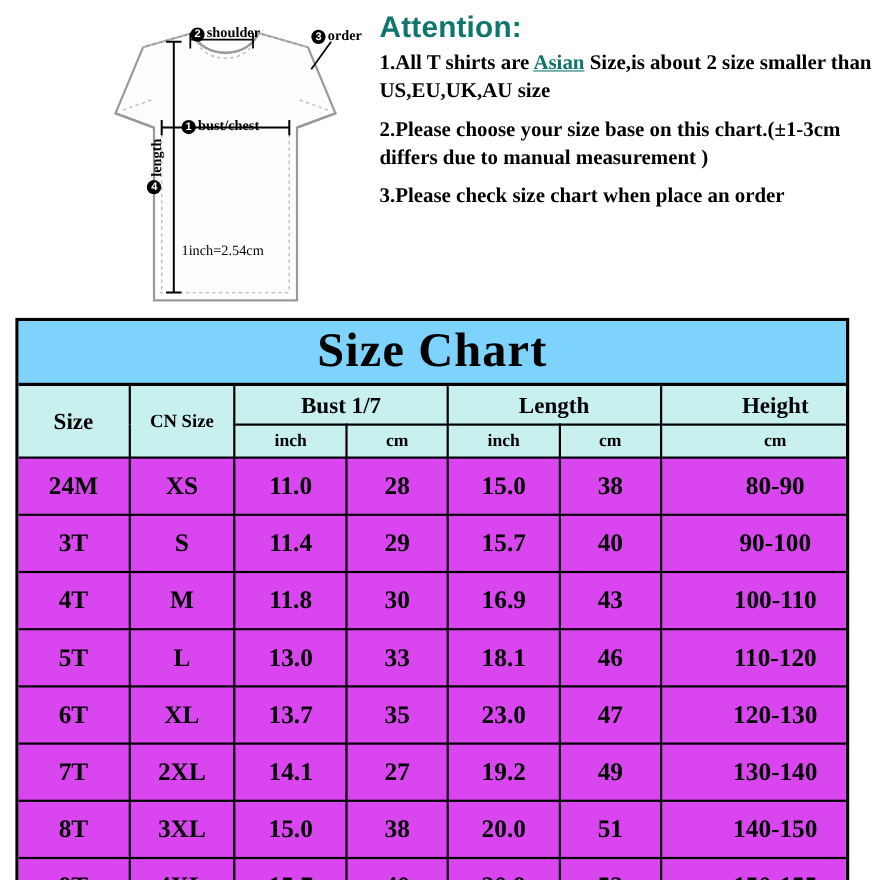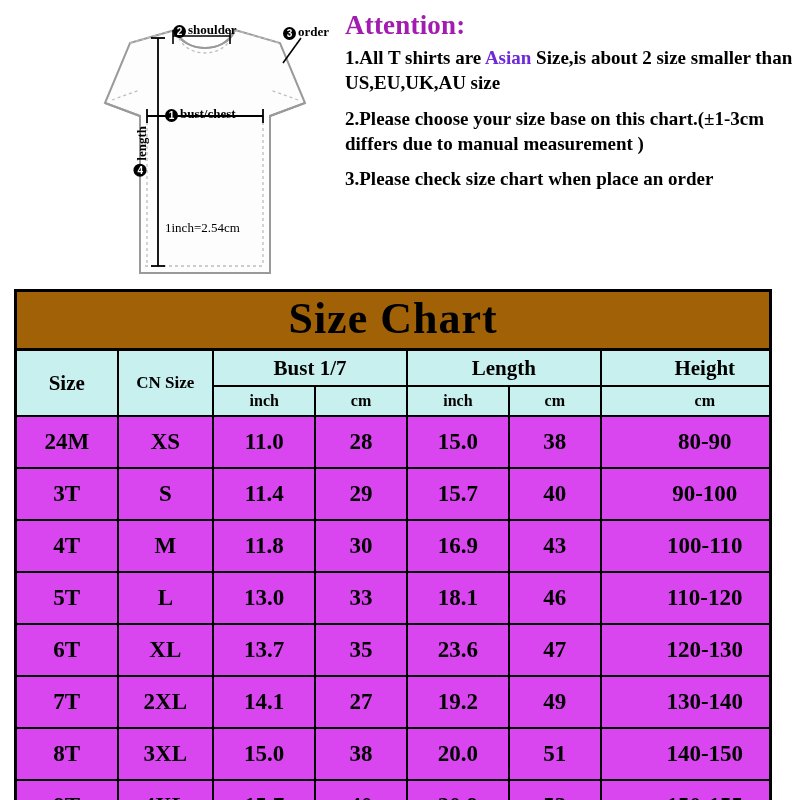--- a/index.html
+++ b/index.html
@@ -75,51 +75,52 @@
   }
 
   
   .attention {
     position: absolute;
     left: 345px;
     top: 10px;
     width: 450px;
   }
   .attention-title {
-    font-family: Liberation Serif, serif;
+    font-family: Liberation Sans, sans-serif;
     font-weight: bold;
     font-size: 27px;
-    color: #a21caf;
+    color: #0f766e;
     margin: 0 0 4px 0;
     letter-spacing: 0.2px;
   }
   .attention-line {
     font-family: "Liberation Serif", serif;
     font-weight: bold;
     font-size: 19px;
     line-height: 1.33;
     margin: 0 0 10px 0;
     color: #000;
   }
   .asian {
-    color: #6d28d9;
+    color: #0f766e;
+    text-decoration: underline;
   }
 
   
   .chart-box {
     position: absolute;
     left: 14px;
     top: 289px;
     width: 758px;
     border: 3px solid #000;
     box-sizing: border-box;
     background: #fff;
   }
   .chart-title {
-    background: #a16207;
+    background: #7dd3fc;
     text-align: center;
     font-family: "Liberation Serif", serif;
     font-weight: bold;
     font-size: 44px;
     letter-spacing: 1px;
     padding: 4px 0 6px 0;
     border-bottom: 3px solid #000;
     line-height: 1.05;
   }
   table {
@@ -281,21 +282,21 @@
         <td>33</td>
         <td>18.1</td>
         <td>46</td>
         <td>110-120</td>
       </tr>
       <tr>
         <td>6T</td>
         <td>XL</td>
         <td>13.7</td>
         <td>35</td>
-        <td>23.6</td>
+        <td>23.0</td>
         <td>47</td>
         <td>120-130</td>
       </tr>
       <tr>
         <td>7T</td>
         <td>2XL</td>
         <td>14.1</td>
         <td>27</td>
         <td>19.2</td>
         <td>49</td>

